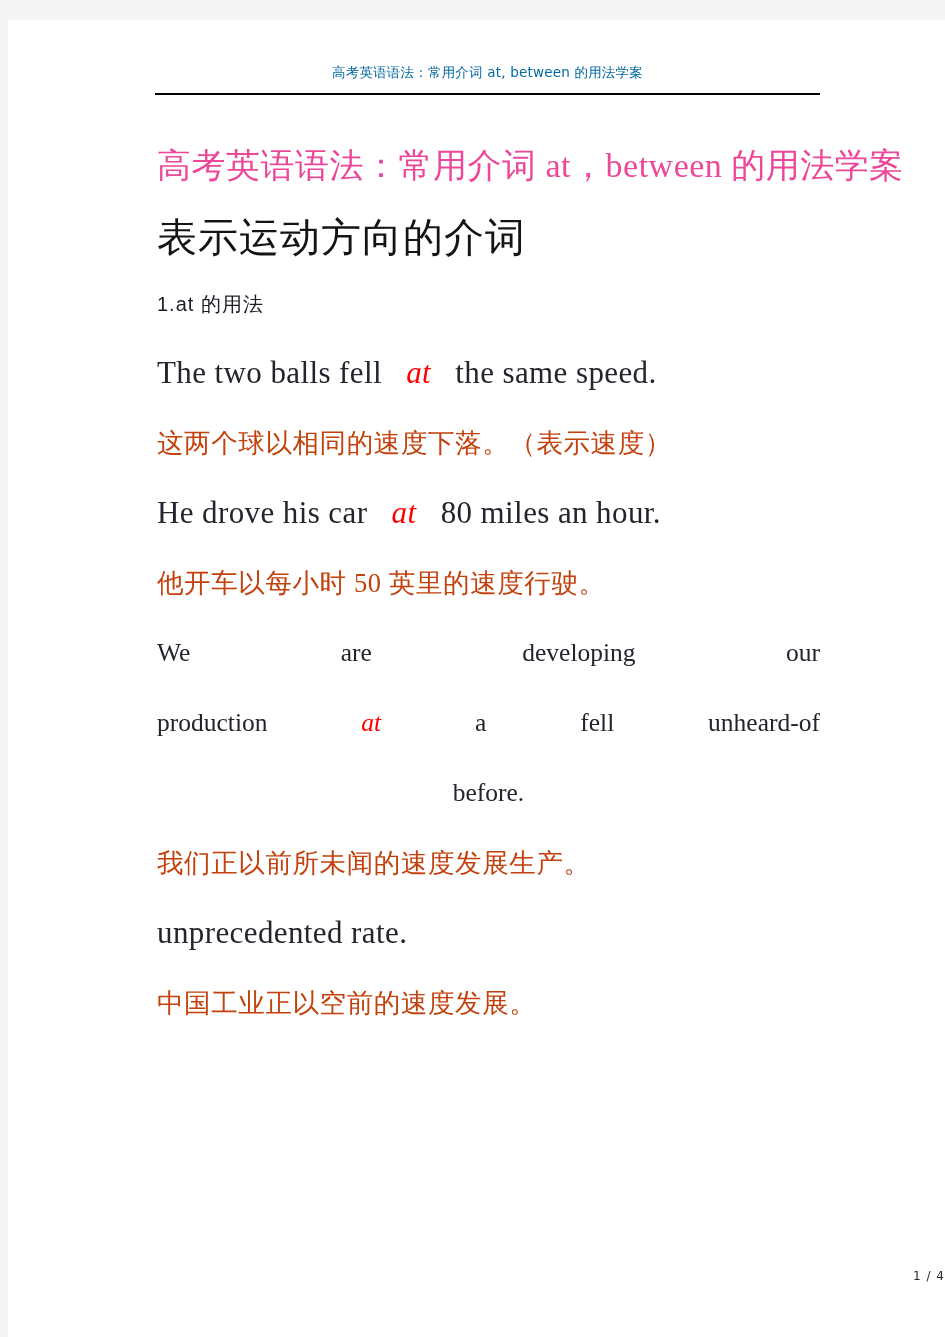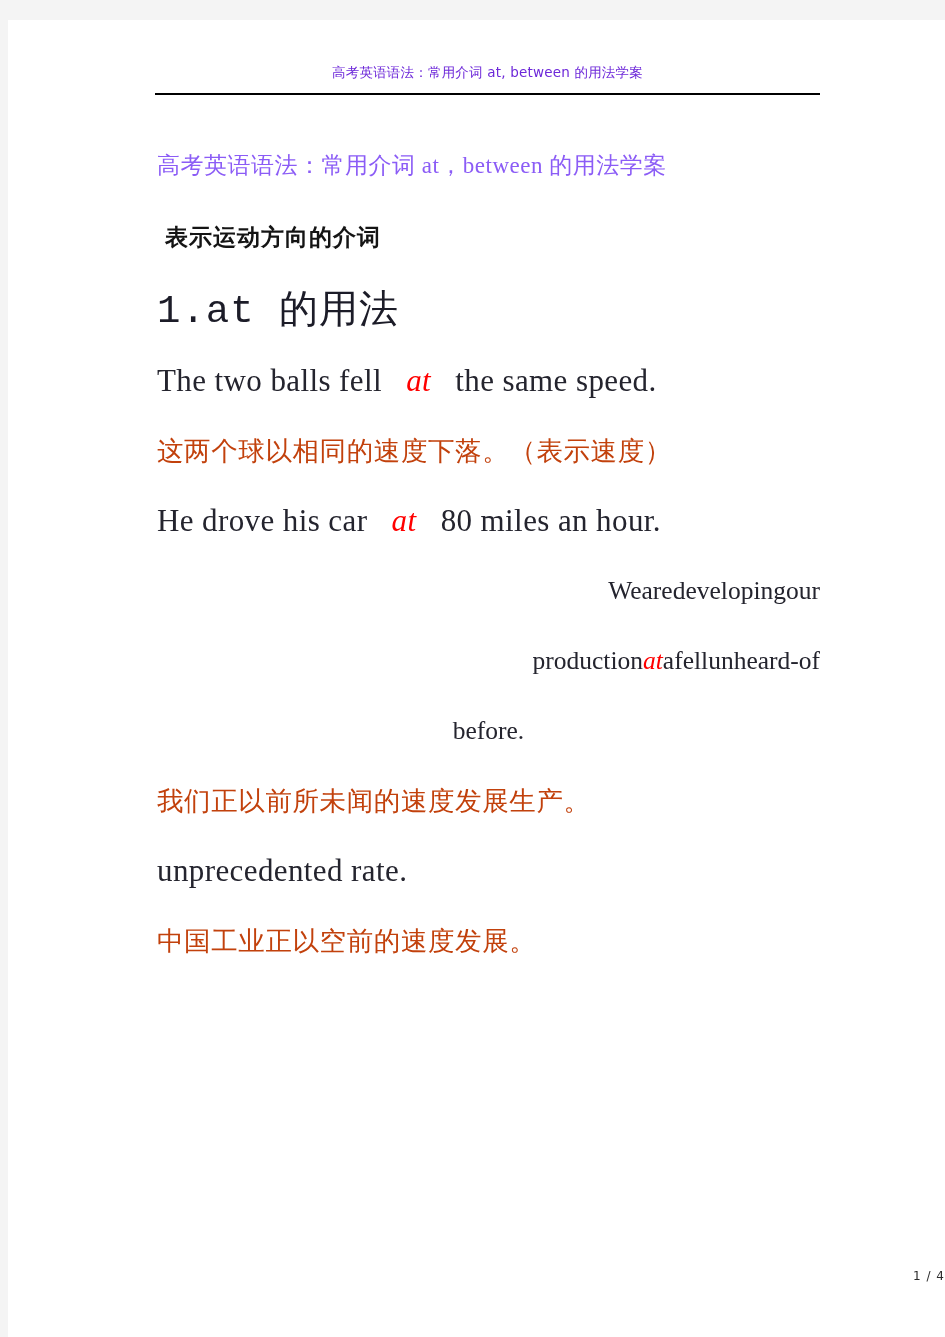--- a/index.html
+++ b/index.html
@@ -26,21 +26,21 @@
 
   
   .header {
     position: absolute;
     left: 147px;
     top: 44px;
     width: 665px;
     text-align: center;
     font-family: "DejaVu Sans", sans-serif;
     font-size: 13.5px;
-    color: #6d28d9;
+    color: #0369a1;
     letter-spacing: 0.2px;
     white-space: nowrap;
   }
   .header-rule {
     position: absolute;
     left: 147px;
     top: 73px;
     width: 665px;
     height: 0;
     border-top: 2px solid #000000;
@@ -48,43 +48,43 @@
 
   
   .content {
     position: absolute;
     left: 149px;
     top: 118px;
     width: 664px;
   }
 
   .doc-title {
-    color: #8b5cf6;
-    font-family: "Liberation Serif", serif;
-    font-size: 23px;
+    color: #ec4899;
+    font-family: "Liberation Serif", serif;
+    font-size: 34px;
     font-weight: 400;
     line-height: 56px;
     margin: 0 0 12px 0;
     letter-spacing: 0.5px;
     white-space: nowrap;
   }
 
   .h-main {
     font-family: "Liberation Serif", serif;
-    font-size: 23px;
-    font-weight: 700;
+    font-size: 40px;
+    font-weight: 400;
     color: #141414;
     line-height: 64px;
-    margin: 8px;
+    margin: 0;
     letter-spacing: 1px;
   }
 
   .h-sub {
-    font-family: Liberation Mono, monospace;
-    font-size: 39px;
+    font-family: Liberation Sans, sans-serif;
+    font-size: 20px;
     font-weight: 400;
     color: #1c1c28;
     line-height: 68px;
     margin: 0;
     letter-spacing: 1px;
   }
 
   .h-sub-indent {
     padding-left: 14px;
   }
@@ -109,21 +109,21 @@
   .para-justify {
     font-family: "Liberation Serif", serif;
     font-size: 25.5px;
     color: #24242e;
     line-height: 70px;
     margin: 0;
     width: 663px;
   }
   .jline {
     display: flex;
-    justify-content: flex-end;
+    justify-content: space-between;
     width: 100%;
   }
   .jline.last {
     justify-content: center;
   }
   .jline > span { white-space: nowrap; }
 
   .kw {
     color: #ff0000;
     font-style: italic;
@@ -166,20 +166,21 @@
       <span class="kw sp-l sp-r">at</span>
       <span>the same speed.</span>
     </div>
     <div class="line cn">这两个球以相同的速度下落。（表示速度）</div>
 
     <div class="line">
       <span>He drove his car</span>
       <span class="kw sp-l sp-r">at</span>
       <span>80 miles an hour.</span>
     </div>
+    <div class="line cn">他开车以每小时 50 英里的速度行驶。</div>
 
     <div class="para-justify">
       <div class="jline">
         <span>We</span>
         <span>are</span>
         <span>developing</span>
         <span>our</span>
       </div>
       <div class="jline">
         <span>production</span>

